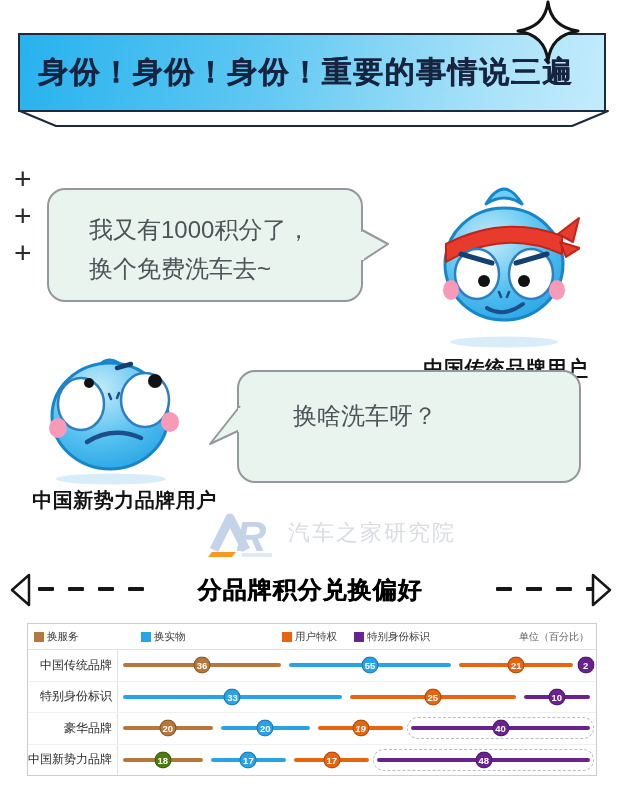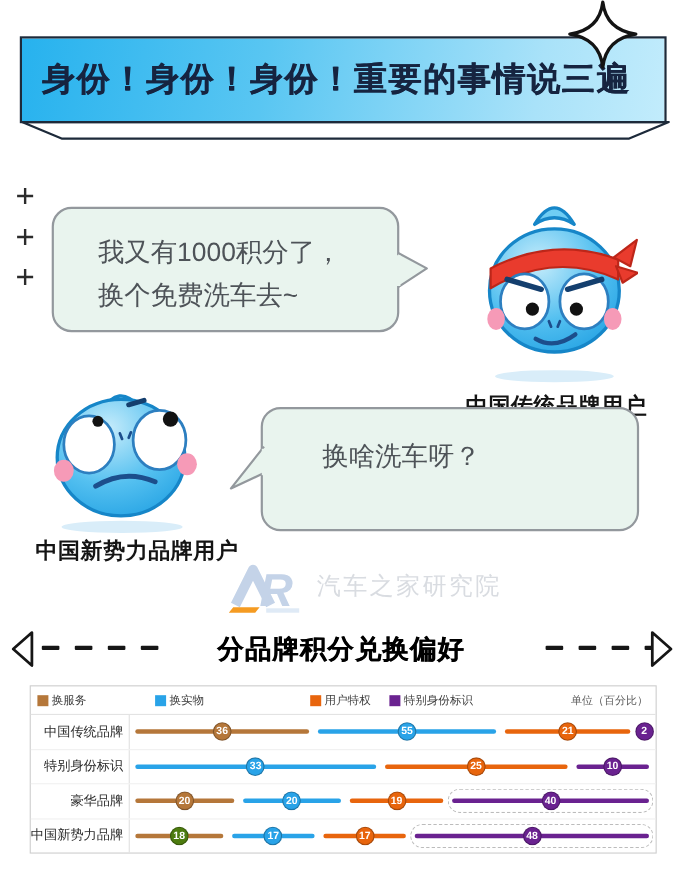--- a/index.html
+++ b/index.html
@@ -265,21 +265,21 @@
             <div class="seg" style="flex-grow: 20;">
               <div class="seg-line" style="background: rgb(181, 119, 58);"></div>
               <div class="seg-badge" style="background: rgb(181, 119, 58);">20</div>
             </div>
             <div class="seg" style="flex-grow: 20;">
               <div class="seg-line" style="background: rgb(41, 163, 232);"></div>
               <div class="seg-badge" style="background: rgb(41, 163, 232);">20</div>
             </div>
             <div class="seg" style="flex-grow: 19;">
               <div class="seg-line" style="background: rgb(232, 101, 13);"></div>
-              <div class="seg-badge" style="background: rgb(232, 101, 13);">19</div>
+              <div class="seg-badge" style="background: rgb(232, 101, 13); font-style: italic;">19</div>
             </div>
             <div class="seg hl" style="flex-grow: 40;">
               <div class="seg-line" style="background: rgb(106, 34, 144);"></div>
               <div class="seg-badge" style="background: rgb(106, 34, 144);">40</div>
             </div>
           </div>
         </div>
         <div class="crow">
           <div class="crow-label">中国新势力品牌</div>
           <div class="crow-bars">

